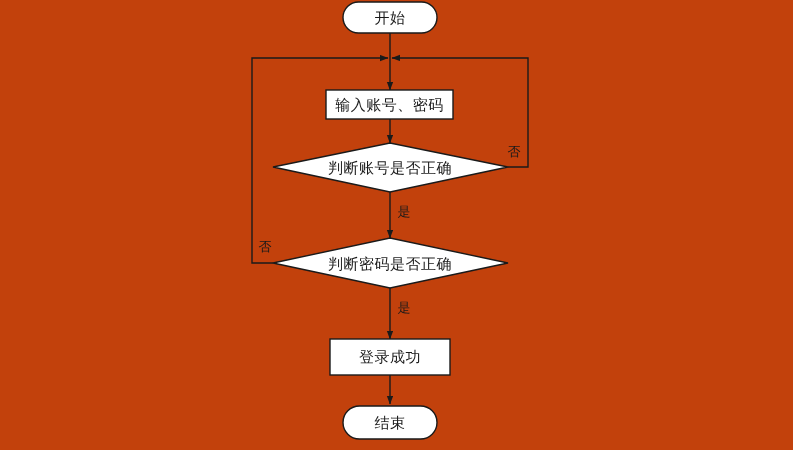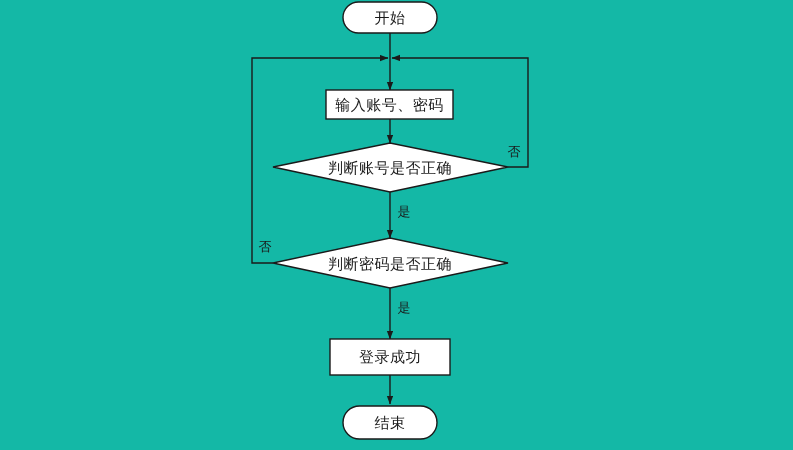--- a/index.html
+++ b/index.html
@@ -8,21 +8,21 @@
     padding: 0;
     background: #ffffff;
   }
   body {
     font-family: "DejaVu Sans", "Liberation Sans", sans-serif;
   }
   #canvas {
     position: relative;
     width: 793px;
     height: 450px;
-    background: #14b8a6;
+    background: #c2410c;
     overflow: hidden;
   }
   #flow-svg {
     position: absolute;
     top: 0;
     left: 0;
     width: 793px;
     height: 450px;
     display: block;
   }

